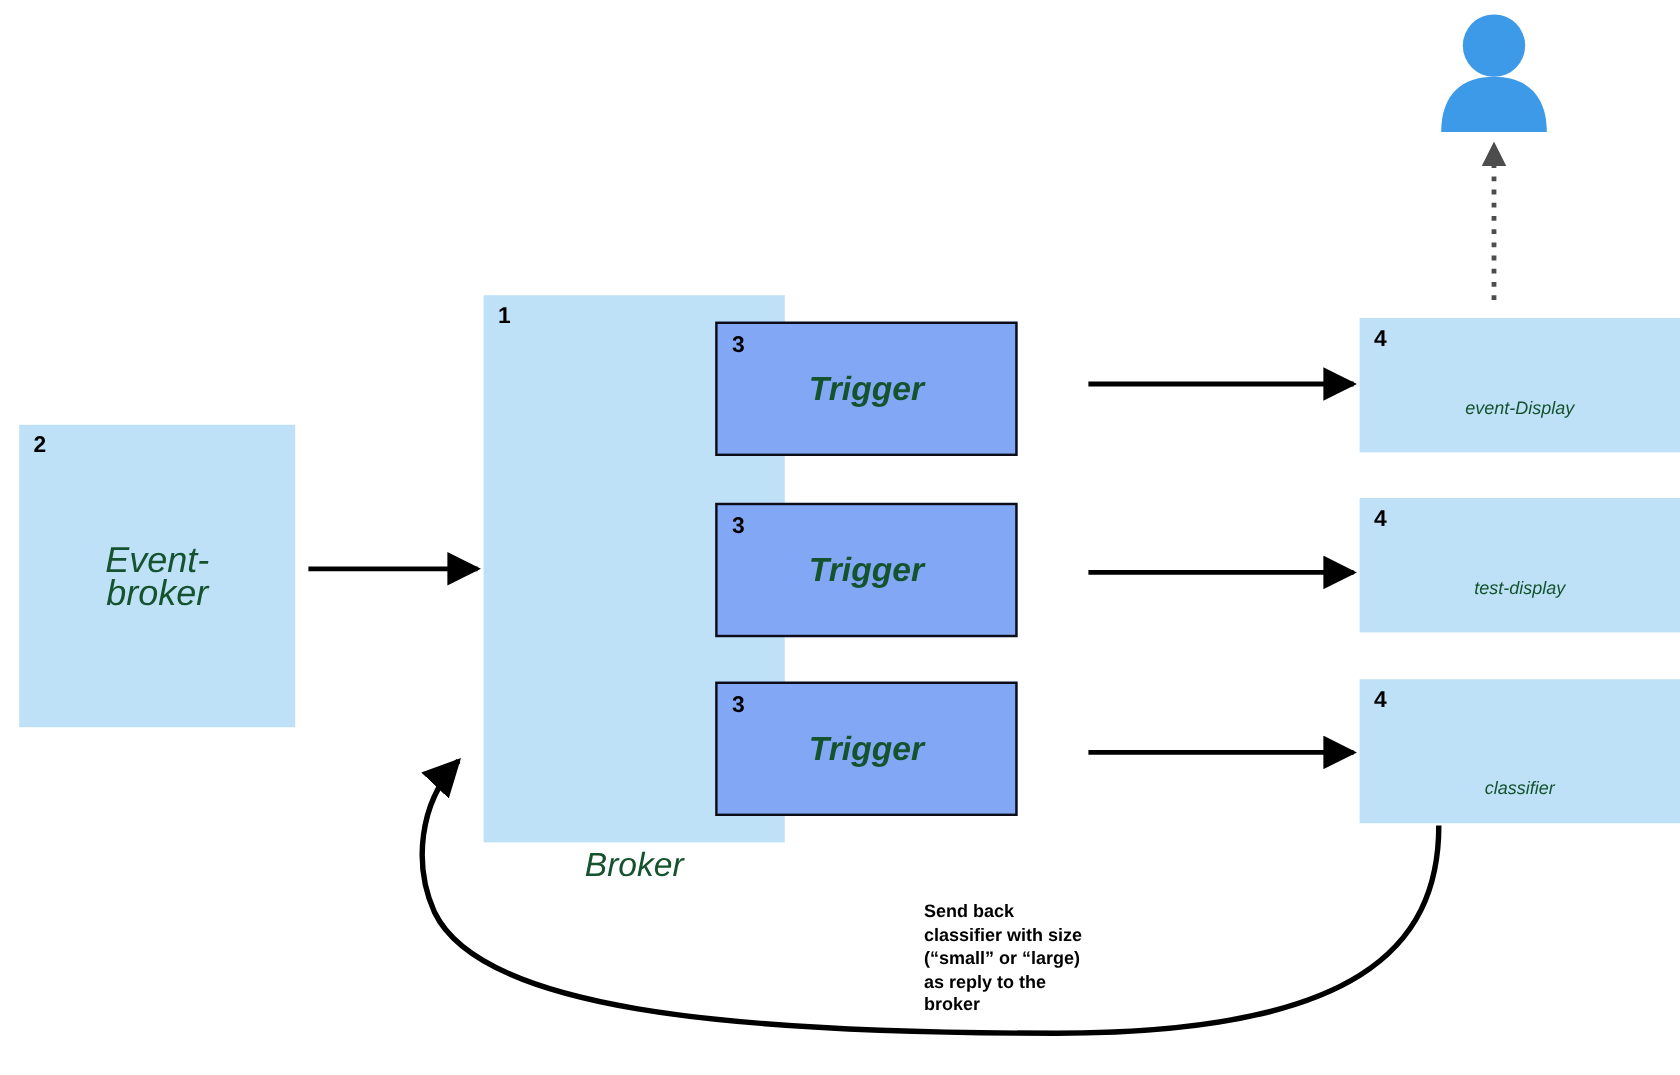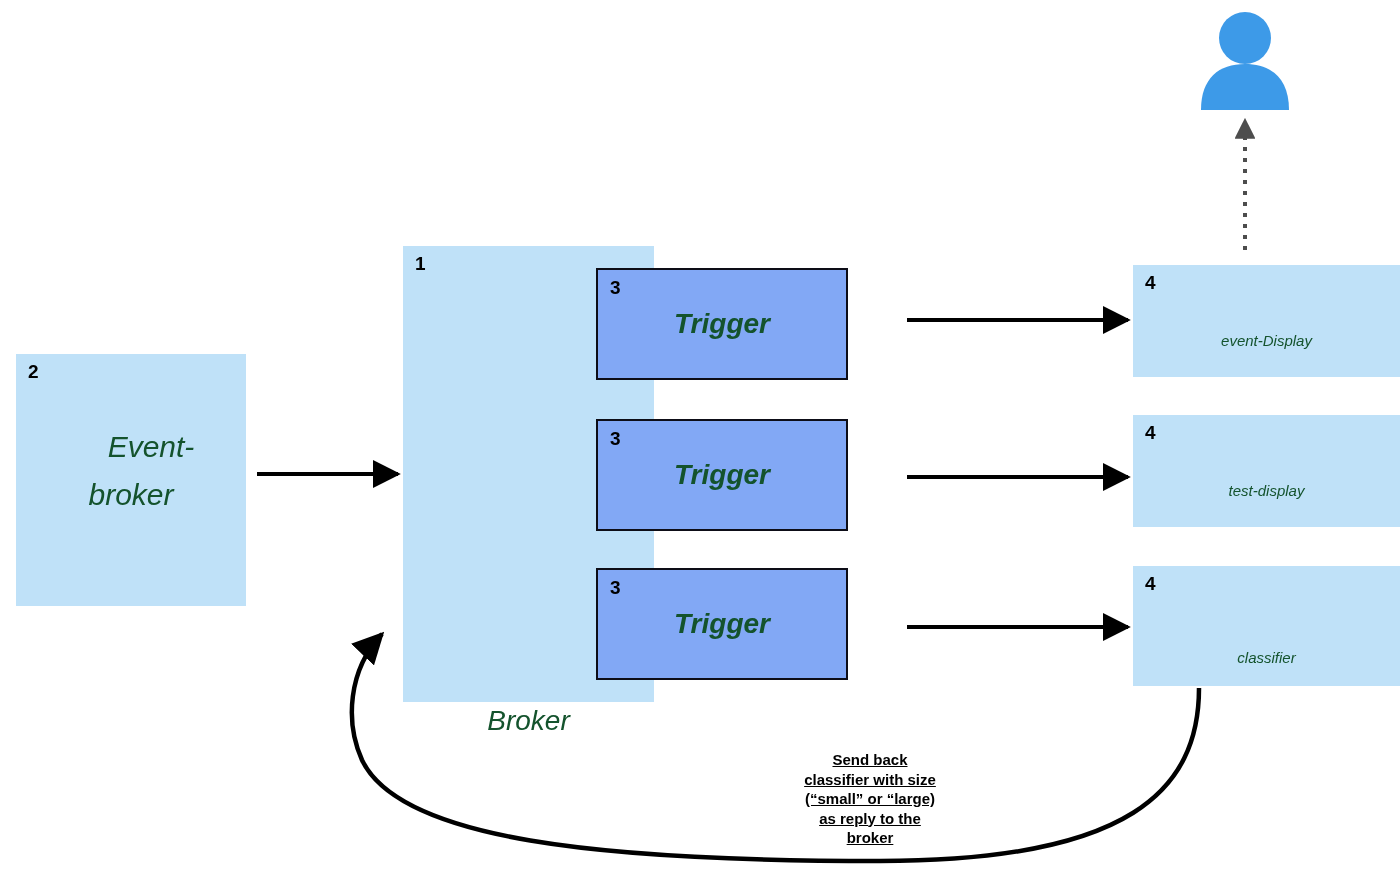--- a/index.html
+++ b/index.html
@@ -64,27 +64,25 @@
   .svg-layer {
     position: absolute;
     top: 0;
     left: 0;
     width: 1400px;
     height: 896px;
     pointer-events: none;
   }
   .caption {
     position: absolute;
-    text-align: center;
     font-size: 15px;
     font-weight: bold;
     color: #000000;
     line-height: 1.3;
     white-space: pre-line;
-    text-decoration: underline;
   }
   .person-icon {
     position: absolute;
   }
 </style>
 </head>
 <body>
 
 <div id="canvas">
 
@@ -95,21 +93,21 @@
     </svg>
   </div>
 
   <div class="node light-box" style="left:403px; top:246px; width:251px; height:456px;">
     <span class="badge">1</span>
     <span class="node-label label-big" style="top:459px; font-size:28px;">Broker</span>
   </div>
 
   <div class="node light-box" style="left:16px; top:354px; width:230px; height:252px;">
     <span class="badge">2</span>
-    <span class="node-label label-big" style="top:76px;margin-left:20px;">Event-</span>
+    <span class="node-label label-big" style="top:97px;">Event-</span>
     <span class="node-label label-big" style="top:124px;">broker</span>
   </div>
 
   <div class="node trigger-box" style="left:596px; top:268px; width:252px; height:112px;">
     <span class="badge">3</span>
     <span class="node-label label-trigger" style="top:38px;">Trigger</span>
   </div>
 
   <div class="node trigger-box" style="left:596px; top:419px; width:252px; height:112px;">
     <span class="badge">3</span>

